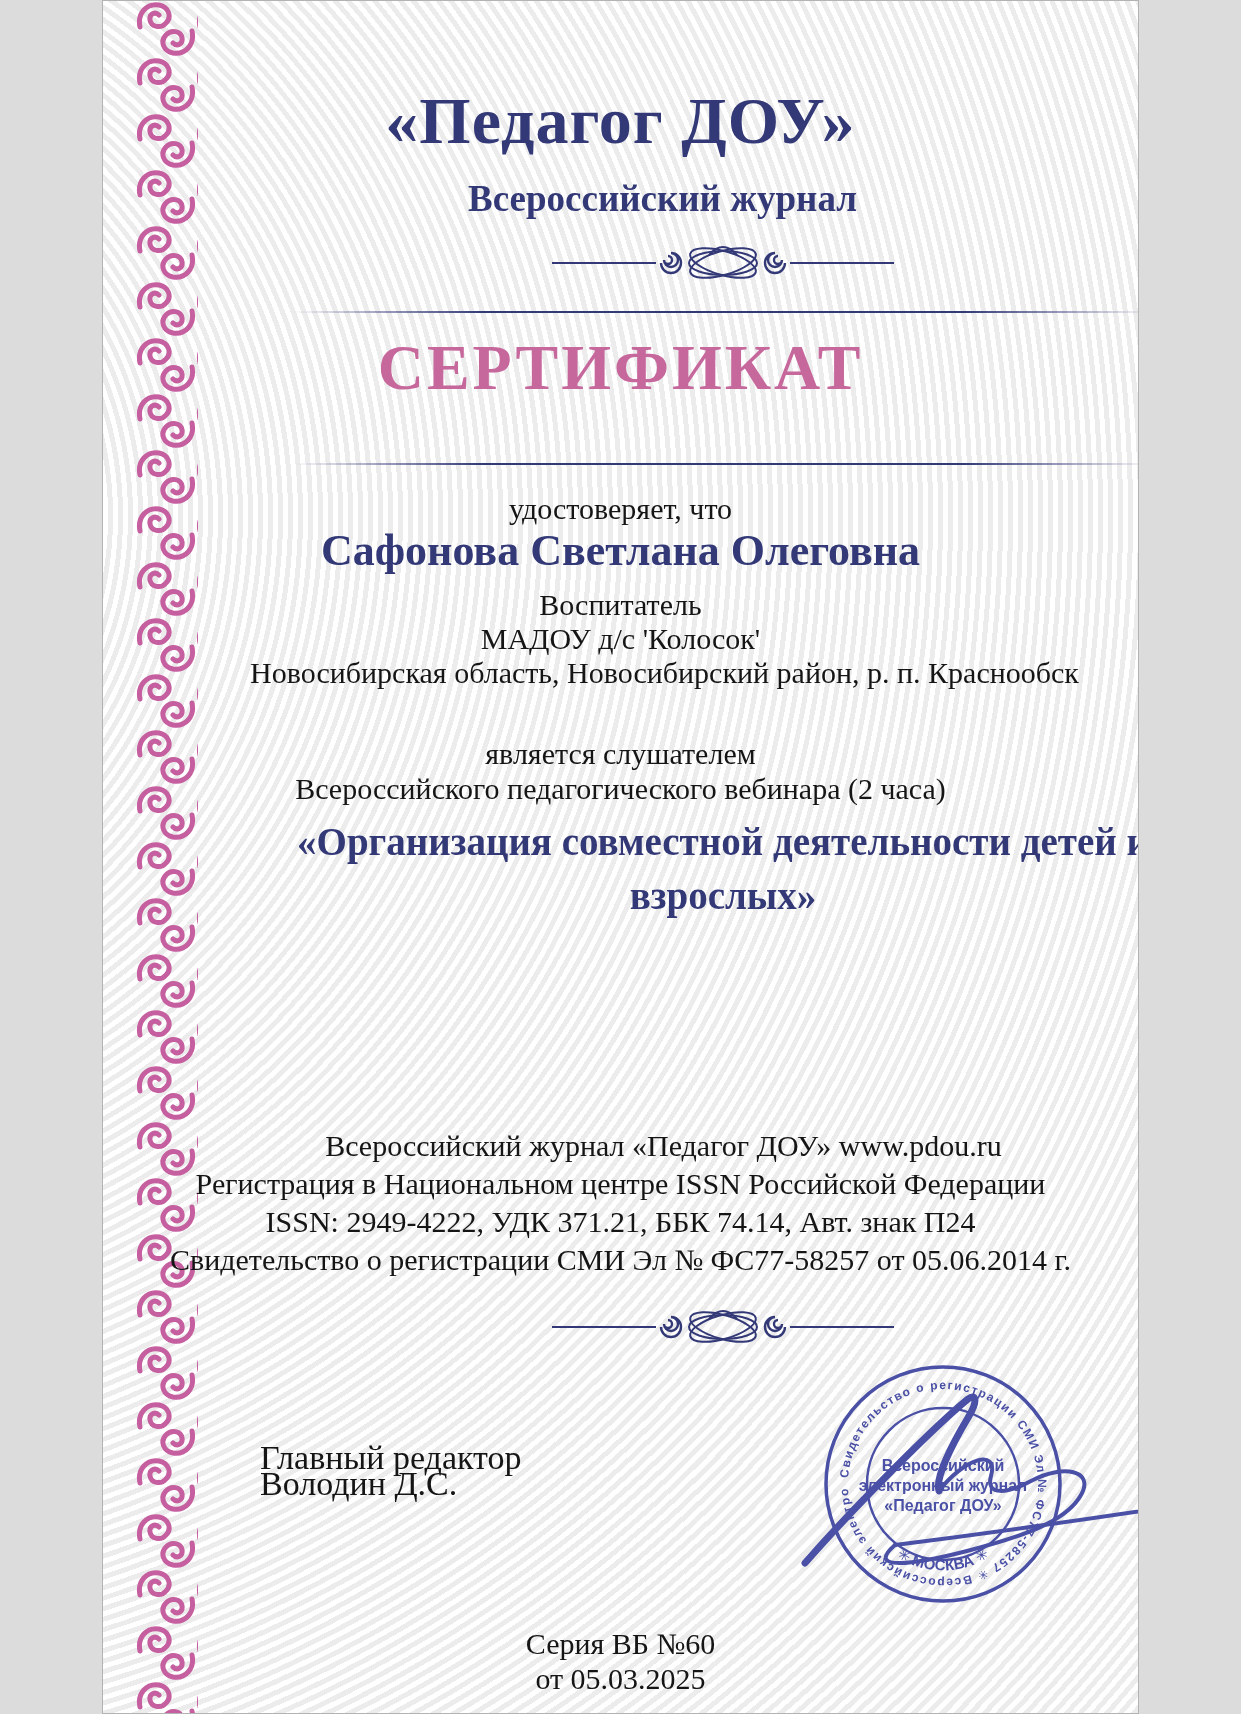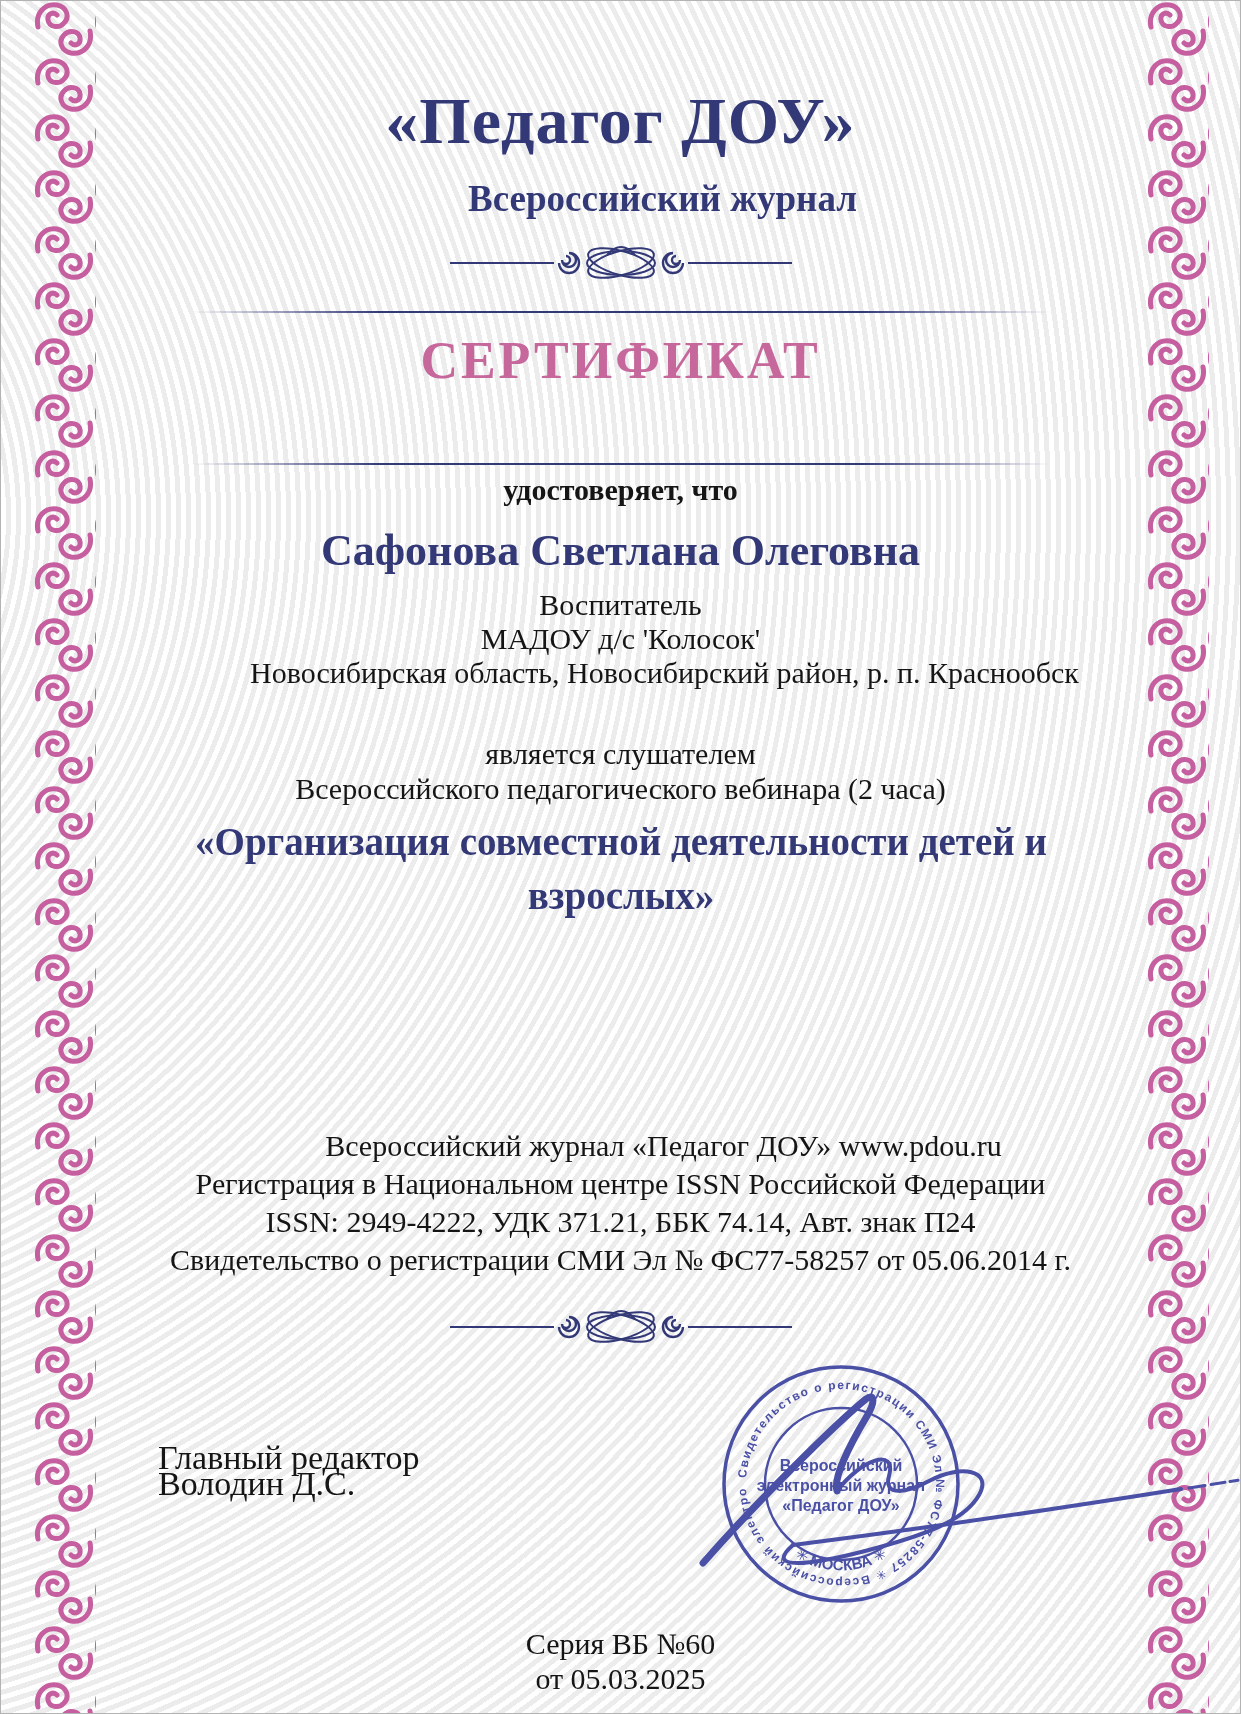--- a/index.html
+++ b/index.html
@@ -1,39 +1,39 @@
 <!DOCTYPE html>
 <html lang="ru"><head>
 <meta charset="utf-8">
 <style>
   html,body{margin:0;padding:0;background:#dcdcdc;}
   .page{
     position:relative;
-    width:1241px;height:1714px;
+    width:1037px;height:1714px;
     margin:0 auto;
     background:
       repeating-radial-gradient(circle at -350px 515px,
         #ffffff 0px, #ffffff 5px, #ececec 5px, #ececec 10px);
     border:1px solid #b3b3b3;
     box-sizing:border-box;
     overflow:hidden;
     font-family:"Liberation Serif","DejaVu Serif",serif;
     color:#151515;
   }
   .abs{position:absolute;}
   .line{position:absolute;left:0;width:100%;text-align:center;}
   .navy{color:#333977;}
   .pink{color:#c7689d;}
   .rule{
     position:absolute;height:2px;
     background:linear-gradient(90deg,rgba(51,57,119,0) 0%,#333977 22%,#333977 78%,rgba(51,57,119,0) 100%);
   }
   .title{font-size:66px;font-weight:bold;letter-spacing:1px;}
   .subtitle{font-size:37px;font-weight:bold;padding-left:42px;}
-  .cert{font-size:52px;font-weight:bold;letter-spacing:3px;}
+  .cert{font-size:64px;font-weight:bold;letter-spacing:3px;}
   .t30{font-size:30px;}
   .name{font-size:44px;font-weight:bold;}
   .topic{font-size:39px;font-weight:bold;line-height:54px;}
   .editor{position:absolute;left:157px;font-size:34px;}
   svg{display:block;}
 </style>
 </head>
 <body>
 
 <div class="page">
@@ -77,21 +77,21 @@
       <path d="M161,18 q14,-16 28,0" stroke-width="2.2"></path>
     </g>
   </svg>
 
   <div class="rule" style="left:190px;width:860px;top:310px;"></div>
 
   <div class="line pink cert" style="top:330px;">СЕРТИФИКАТ</div>
 
   <div class="rule" style="left:190px;width:860px;top:462px;"></div>
 
-  <div class="line t30" style="top:472px;font-weight:bold;">удостоверяет, что</div>
+  <div class="line t30" style="top:491px;">удостоверяет, что</div>
   <div class="line navy name" style="top:524px;">Сафонова Светлана Олеговна</div>
   <div class="line t30" style="top:587px;">Воспитатель</div>
   <div class="line t30" style="top:621px;">МАДОУ д/с 'Колосок'</div>
   <div class="line t30" style="top:655px;padding-left:44px;">Новосибирская область, Новосибирский район, р. п. Краснообск</div>
 
   <div class="line t30" style="top:736px;">является слушателем</div>
   <div class="line t30" style="top:771px;">Всероссийского педагогического вебинара (2 часа)</div>
   <div class="line navy topic" style="top:814px;left:120px;width:1000px;">«Организация совместной деятельности детей и взрослых»</div>
 
   <div class="line t30" style="top:1128px;padding-left:43px;">Всероссийский журнал «Педагог ДОУ» www.pdou.ru</div>

